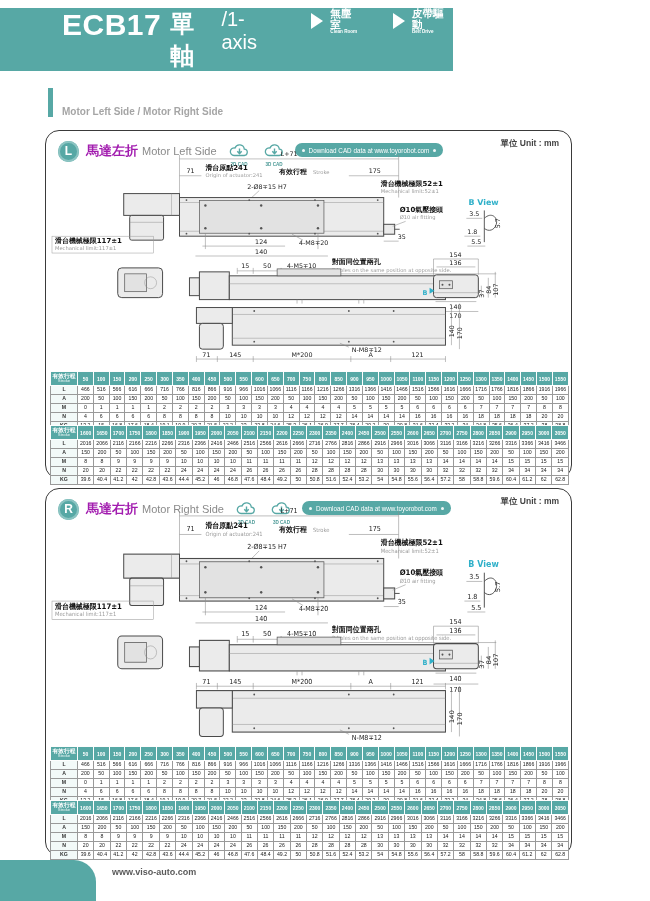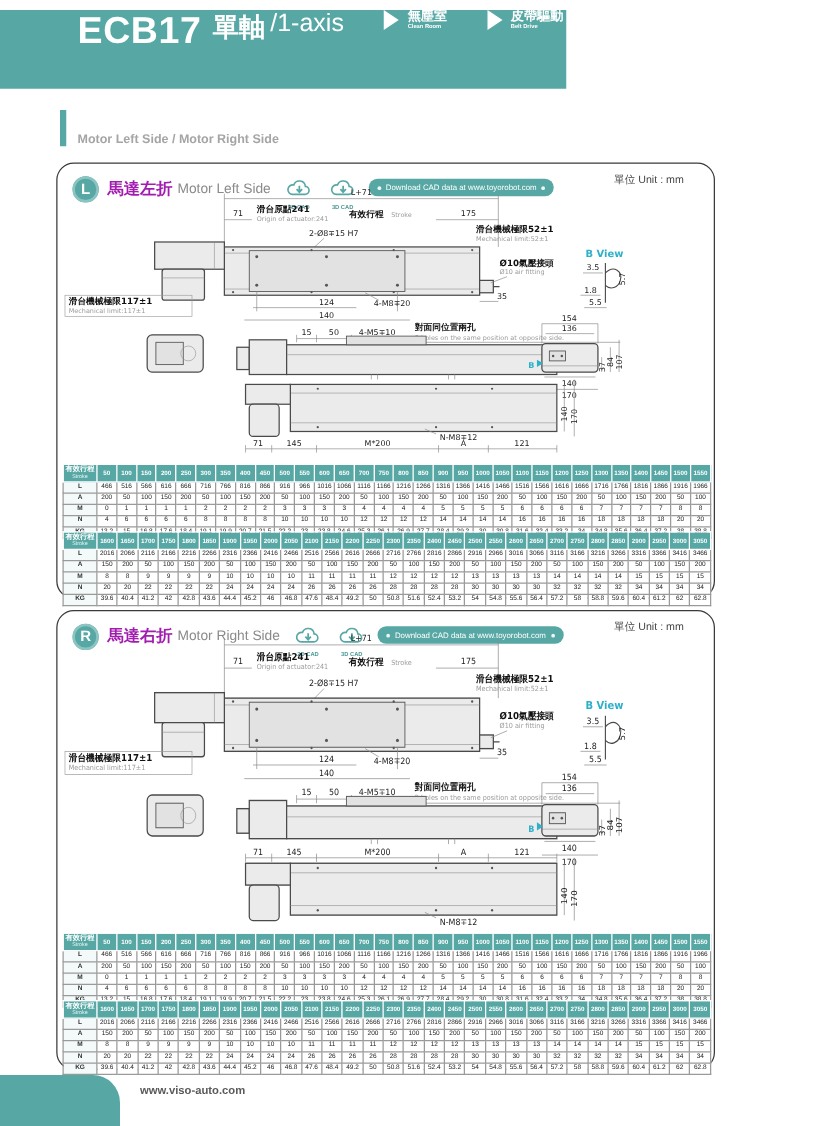--- a/index.html
+++ b/index.html
@@ -2,21 +2,21 @@
 <html><head>
 <meta charset="utf-8">
 <style>
   html,body{margin:0;padding:0;background:#fff;}
   .page{position:relative;width:650px;height:901px;background:#fff;overflow:hidden;
         font-family:"Liberation Sans","DejaVu Sans",sans-serif;}
   
   .banner{position:absolute;left:0;top:8px;width:453px;height:63px;background:#57a8a5;
           display:flex;align-items:flex-start;padding-left:62px;box-sizing:border-box;color:#fff;}
   .model{font-size:30px;font-weight:bold;letter-spacing:.5px;}
-  .axis-cn{font-size:21px;font-weight:bold;margin-left:9px;}
+  .axis-cn{font-size:24px;font-weight:bold;margin-left:9px;}
   .axis-en{font-size:20px;font-weight:normal;margin-left:4px;}
   .hbadge{display:flex;align-items:center;margin-left:32px;}
   .tri{width:0;height:0;border-top:8px solid transparent;border-bottom:8px solid transparent;
        border-left:12px solid #fff;margin-right:7px;}
   .hb-col{display:flex;flex-direction:column;line-height:1.05;}
   .hb-cn{font-size:10.5px;font-weight:bold;}
   .hb-en{font-size:4.6px;font-weight:bold;}
   
   .section-head{position:absolute;left:48px;top:88px;border-left:5px solid #57a8a5;padding-left:9px;}
   .stitle{font-size:15px;font-weight:bold;color:#3c3c3c;}
@@ -29,21 +29,21 @@
           font-weight:bold;display:inline-flex;align-items:center;justify-content:center;
           box-shadow:inset 0 0 0 2px #8cc4c2;}
   .pt-cn{font-size:13px;font-weight:bold;color:#a21caf;margin-left:7px;}
   .pt-en{font-size:11px;font-weight:normal;color:#8a8a8a;margin-left:4px;}
   .cadgrp{display:flex;flex-direction:column;align-items:center;margin-left:10px;margin-top:6px;}
   .cadlbl{font-size:4.6px;font-weight:bold;color:#4d9a97;margin-top:-1px;}
   .dlpill{background:#57a8a5;border-radius:9px;height:14px;display:inline-flex;align-items:center;
           padding:0 7px;margin-left:8px;margin-top:-2px;}
   .dlpill span{color:#fff;font-size:6.3px;margin:0 4px;white-space:nowrap;}
   .dot{width:3px;height:3px;border-radius:50%;background:rgba(255,255,255,.9);}
-  .unit{position:absolute;right:16px;top:0px;font-size:8.5px;font-weight:normal;color:#444;}
+  .unit{position:absolute;right:4px;top:0px;font-size:8.5px;font-weight:bold;color:#444;}
   .drawing-slot{position:absolute;left:4px;top:18px;width:519px;}
   
   table.dt{position:absolute;left:4px;width:519px;border-collapse:collapse;table-layout:fixed;
            border:1px solid #777;}
   .dt th{background:#57a8a5;color:#fff;font-size:5px;font-weight:bold;padding:1px 0;
          border:0.6px solid #fdfdfd;text-align:center;}
   .dt th.lblcell{width:26px;}
   .hcn{font-size:5.8px;line-height:1.1;}
   .hen{font-size:4.3px;font-weight:normal;color:#eaf6f5;line-height:1.1;}
   .dt td{border:0.6px solid #9a9a9a;text-align:center;padding:1.4px 0;color:#222;background:#fff;

